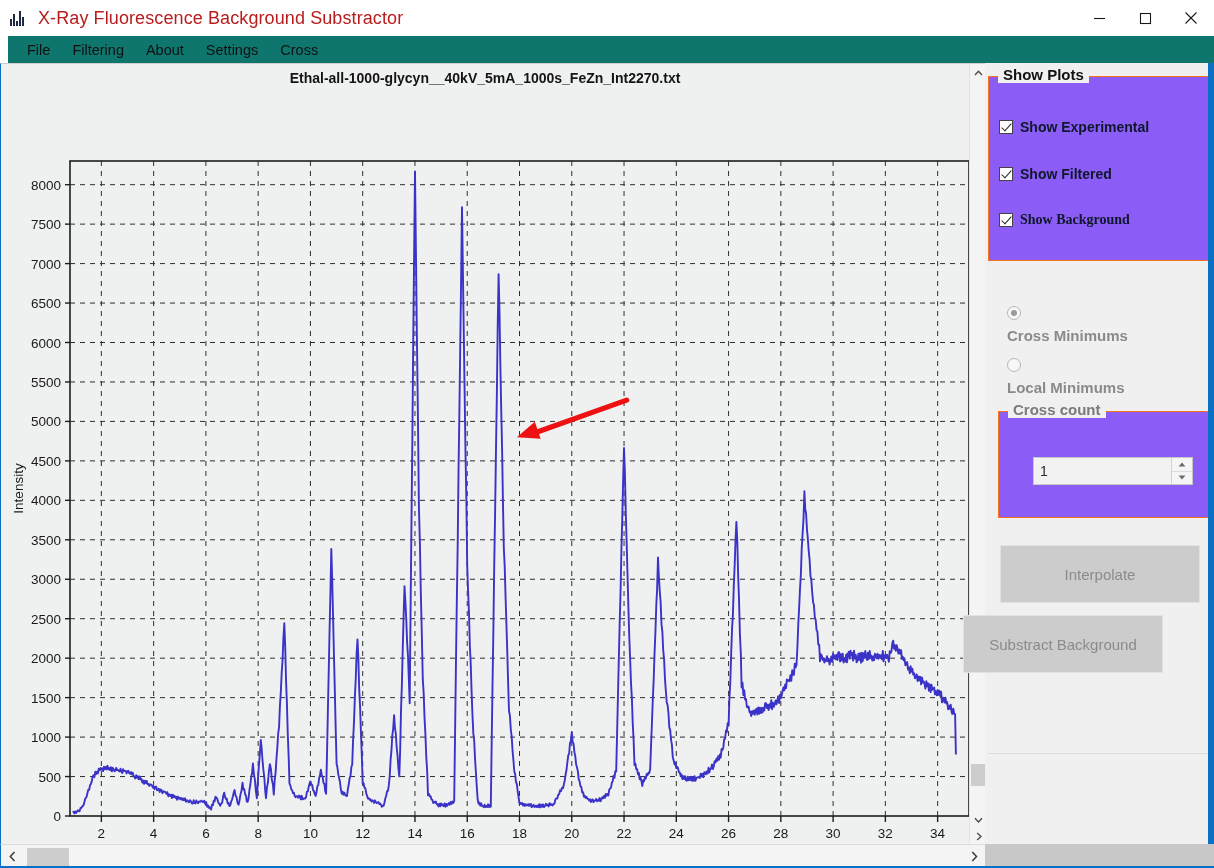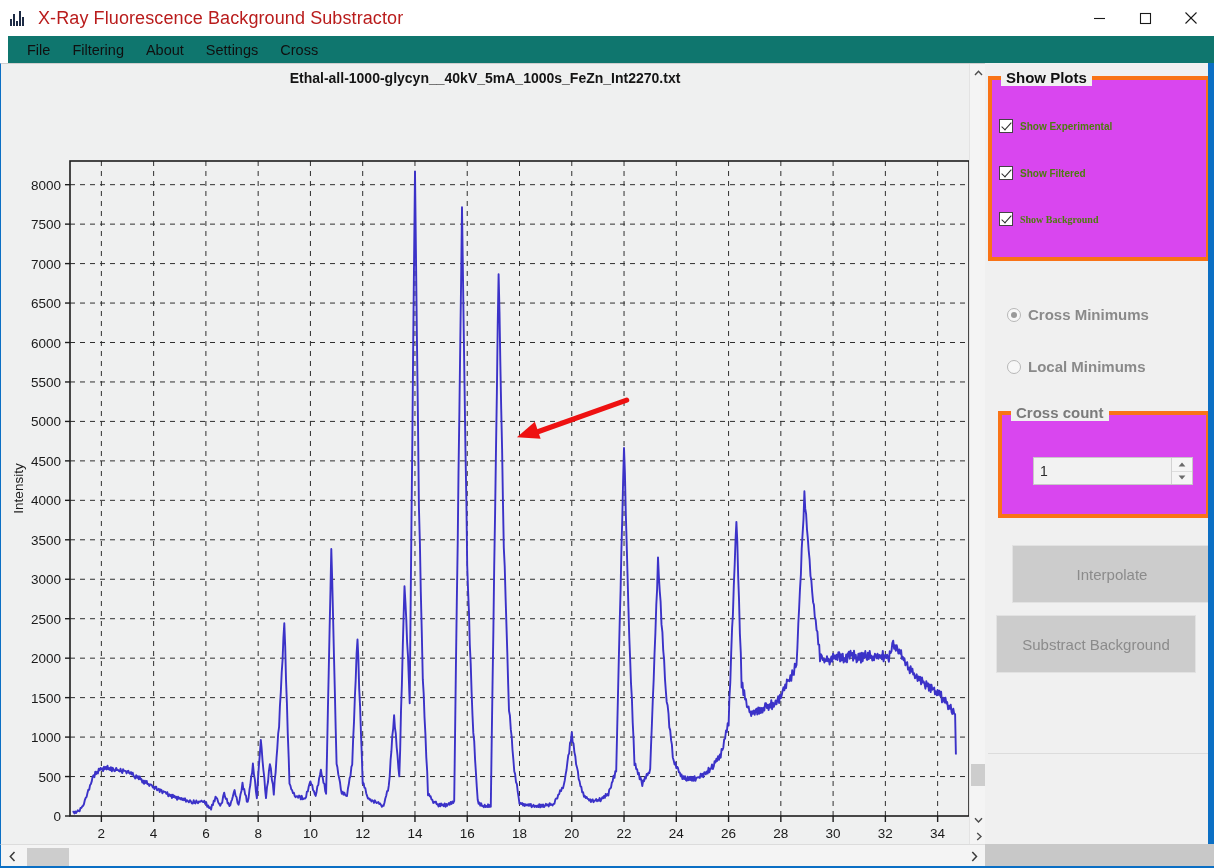--- a/index.html
+++ b/index.html
@@ -147,22 +147,22 @@
 
   
   .rightpanel {
     position: absolute;
     left: 985px; top: 0;
     width: 229px; height: 805px;
     background: #f0f0f0;
   }
   .groupbox {
     position: absolute;
-    border: 4px solid #f97316;
-    background: #d946ef;
+    border: 1px solid #f97316;
+    background: #8b5cf6;
     box-sizing: border-box;
   }
   .gb-legend {
     position: absolute;
     top: -11px; left: 9px;
     background: #f0f0f0;
     padding: 0 5px;
     font-size: 15px;
     font-weight: bold;
     color: #111;
@@ -185,28 +185,29 @@
   .chkbox.checked::after {
     content: "";
     position: absolute;
     left: 4px; top: 0px;
     width: 4px; height: 9px;
     border: solid #2a2a2a;
     border-width: 0 1.6px 1.6px 0;
     transform: rotate(42deg);
   }
   .chk-label {
-    font-size: 10px; font-weight: bold; color: #4d7c0f;
+    font-size: 14px; font-weight: bold; color: #0f172a;
     white-space: nowrap;
   }
 
   .radio-row {
     position: absolute;
-    display: flex; align-items: center; gap: 7px;
+    display: flex; align-items: flex-start; gap: 7px;
     left: 22px;
+    flex-direction: column;
   }
   .radio {
     width: 14px; height: 14px;
     border: 1px solid #b7b7b7;
     border-radius: 50%;
     background: #f7f7f7;
     position: relative;
     box-sizing: border-box;
   }
   .radio.sel::after {
@@ -253,21 +254,20 @@
   .spinbtns .sb:last-child { border-bottom: none; }
 
   .btn-disabled {
     position: absolute;
     background: #cccccc;
     border: 1px solid #e2e2e2;
     color: #8b8b8b;
     font-size: 15px;
     display: flex; align-items: center; justify-content: center;
     box-sizing: border-box;
-    margin-left: 12px;
   }
   .panel-divider {
     position: absolute;
     left: 988px; top: 690px;
     width: 222px; height: 1px;
     background: #dcdcdc;
   }
   .rp-vscroll-tab {
     position: absolute;
     left: 1208px; top: 0;
@@ -569,21 +569,21 @@
         <svg width="8" height="5" viewBox="0 0 8 5">
             <polygon points="4,4.4 0.6,0.6 7.4,0.6" fill="#6a6a6a"></polygon>
           </svg>
       </div>
     </div>
   </div>
 
   <div class="btn-disabled" style="left:1000px; top:482px; width:200px; height:58px;">
     <span>Interpolate</span>
   </div>
-  <div class="btn-disabled" style="left:984px; top:552px; width:200px; height:58px;text-align:center;">
+  <div class="btn-disabled" style="left:963px; top:552px; width:200px; height:58px;text-align:center;">
     <span>Substract Background</span>
   </div>
 
   <div class="panel-divider"></div>
   <div class="rp-vscroll-tab"></div>
   <div class="bottom-strip"></div>
 </div>
 
 <div class="outer-accent"></div>
 

